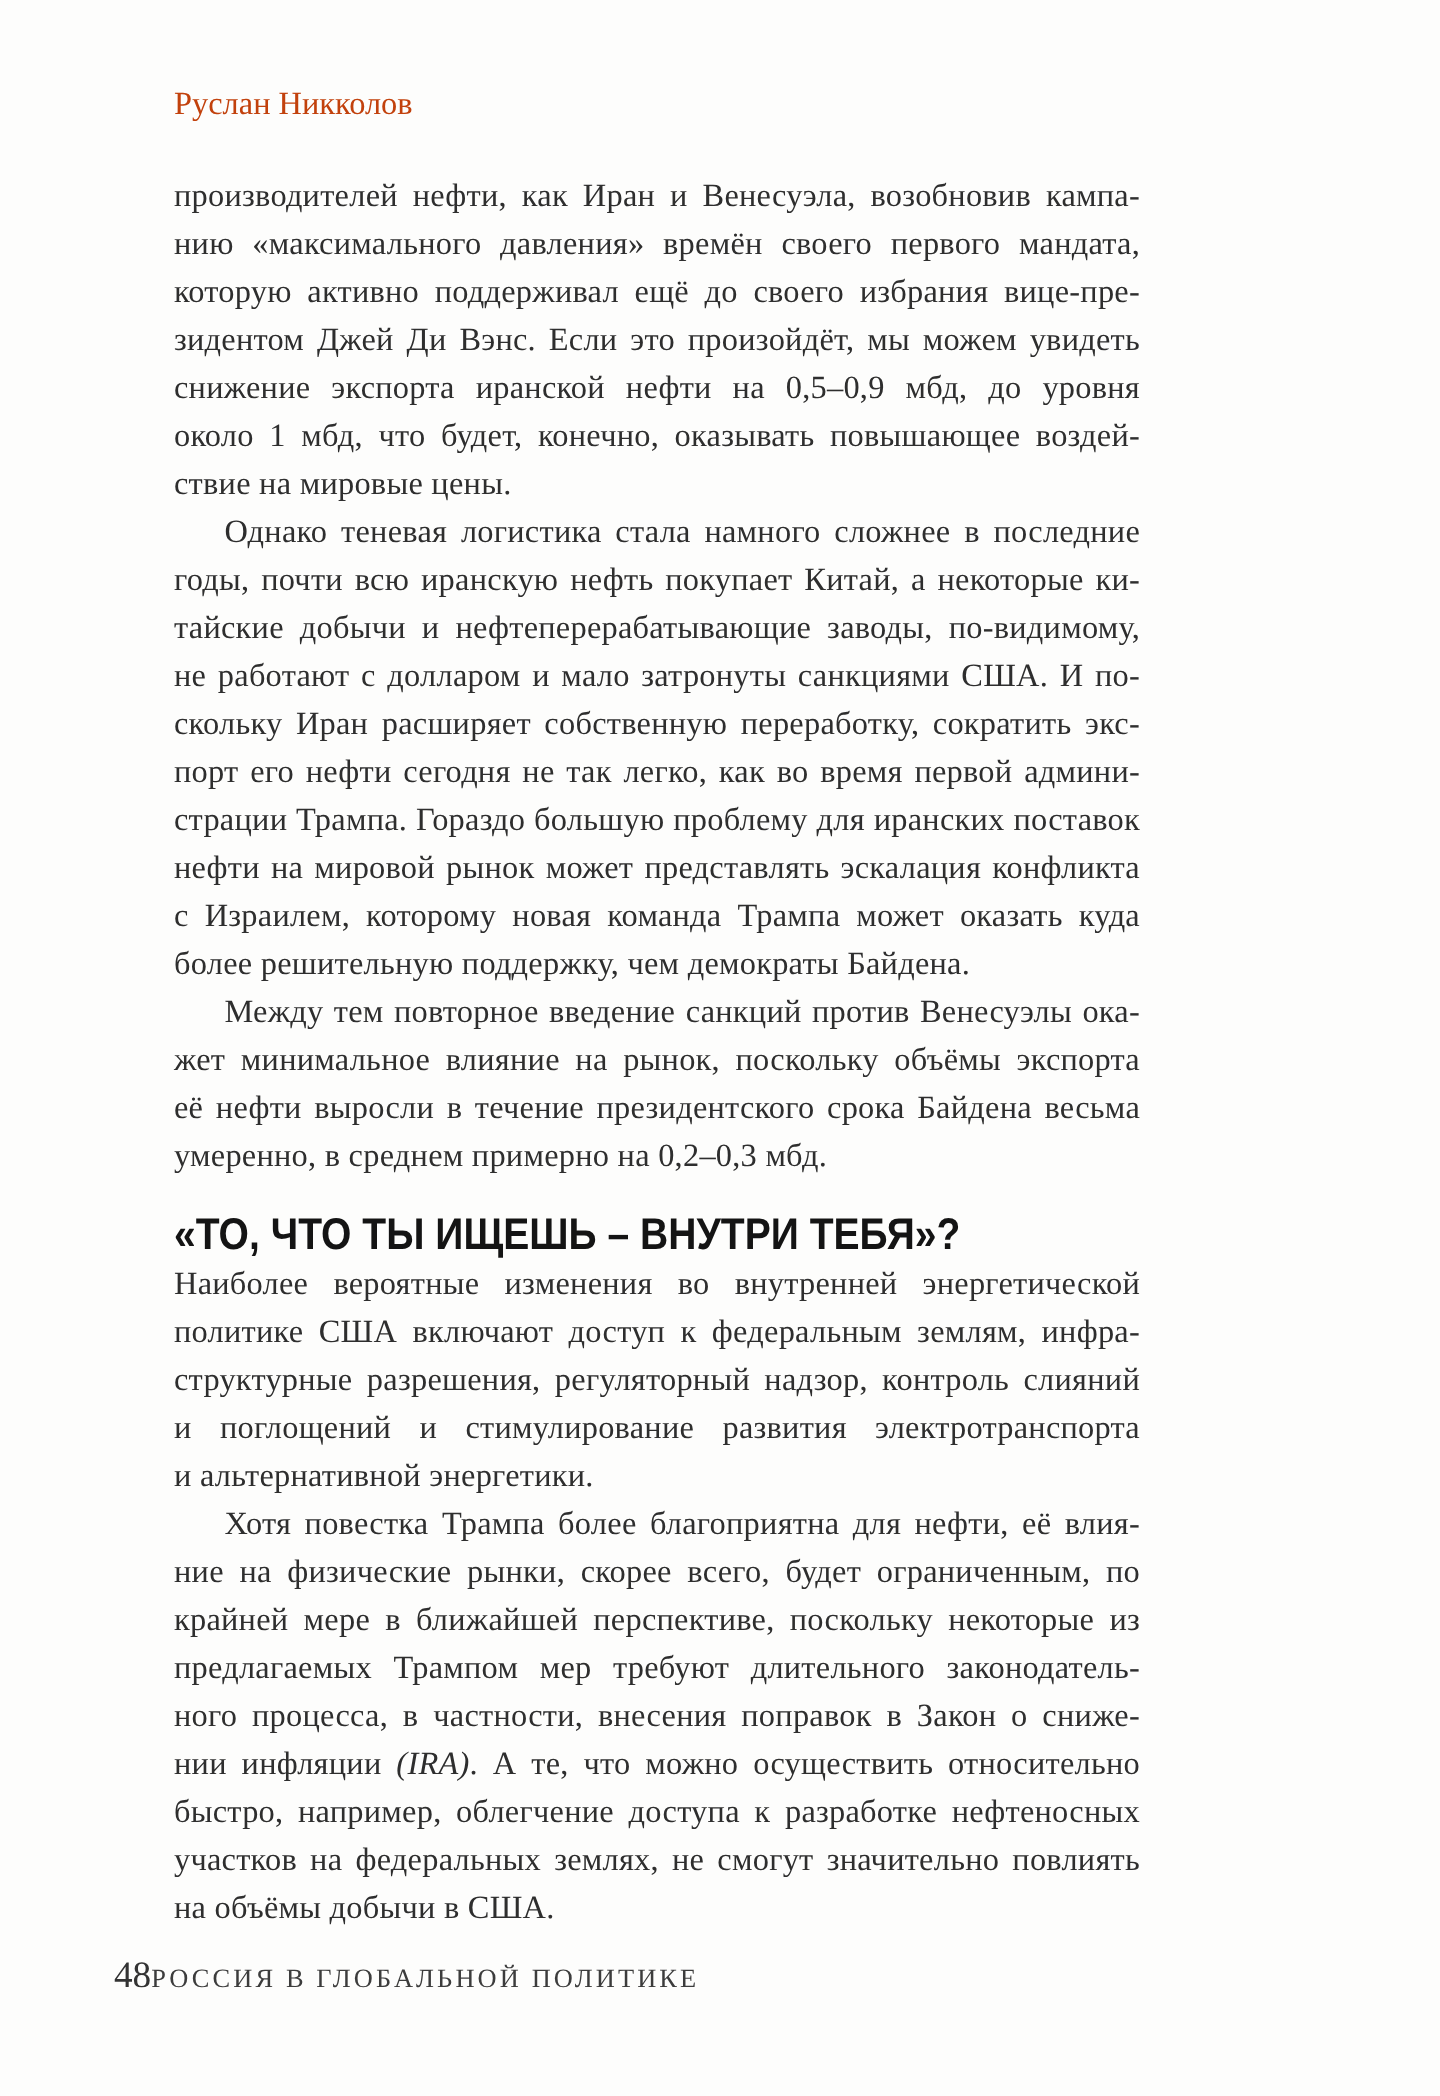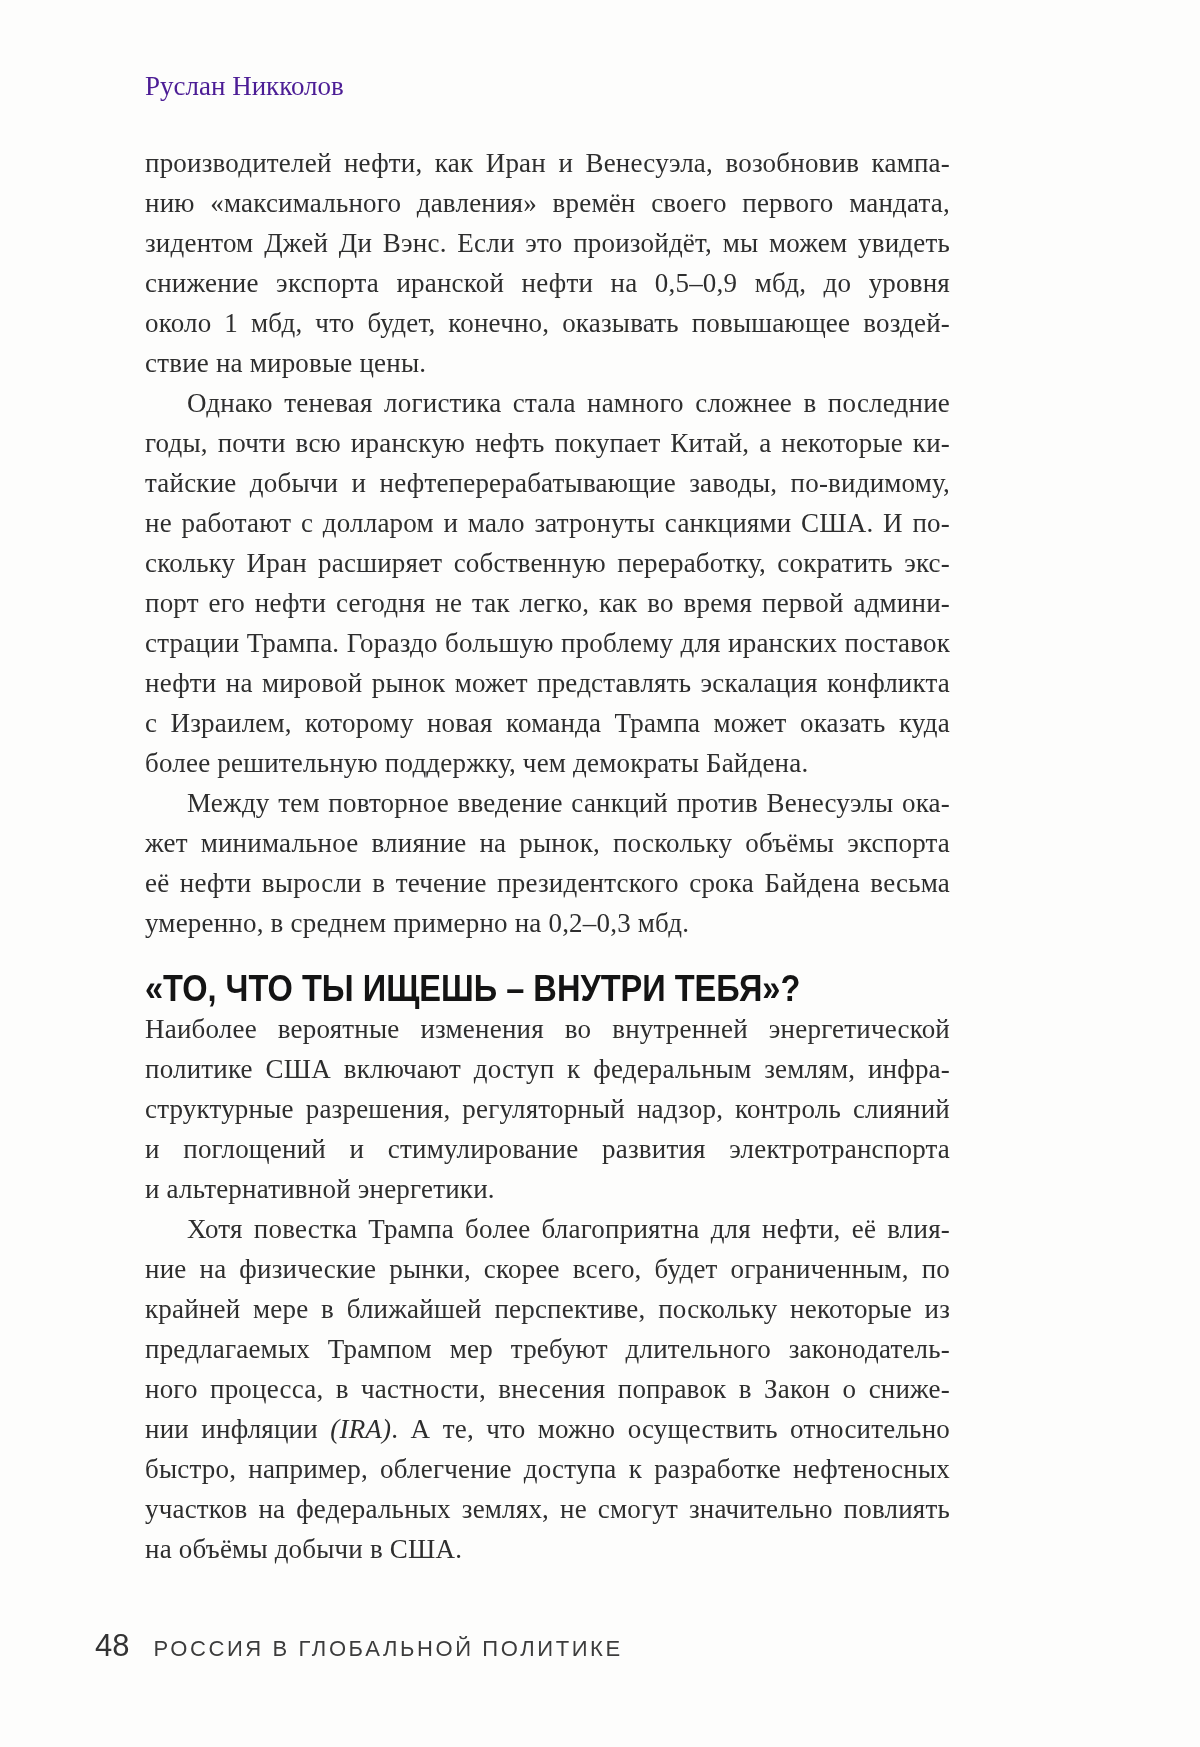--- a/index.html
+++ b/index.html
@@ -6,21 +6,21 @@
   .page{
     position:relative;
     width:1200px;height:1747px;
     background:#fdfdfc;
     font-family:"Liberation Serif","DejaVu Serif",serif;
     color:#2e2e2e;
     overflow:hidden;
   }
   .running-header{
     position:absolute;left:145px;top:70px;
-    font-size:27px;line-height:32px;color:#4c1d95;
+    font-size:27px;line-height:32px;color:#c2410c;
   }
   .text-column{
     position:absolute;left:145px;top:143px;width:805px;
     font-size:27px;line-height:40px;
     text-align:justify;
     letter-spacing:0.2px;
   }
   .para{margin:0;}
   .line{text-align:justify;text-align-last:justify;}
   .line.last{text-align-last:auto;}
@@ -36,38 +36,39 @@
     white-space:nowrap;
   }
   .section-heading > span{
     display:inline-block;
     transform:scaleX(0.88);
     transform-origin:left center;
     letter-spacing:0;
   }
   .page-footer{
     position:absolute;left:95px;top:1628px;
-    display:flex;align-items:baseline;gap:24px;
-    font-family:Liberation Sans, sans-serif;
+    display:flex;align-items:baseline;
+    font-family:Liberation Serif, serif;
   }
   .page-number{font-size:31px;color:#333;}
   .journal-title{font-size:22px;letter-spacing:2.6px;color:#3c3c3c;font-weight:500;}
   i{}
 </style>
 </head>
 <body>
 
 <div class="page">
 
   <div class="running-header">Руслан Никколов</div>
 
   <div class="text-column" id="article">
       <div class="para">
         <div class="line">производителей нефти, как Иран и Венесуэла, возобновив кампа-</div>
         <div class="line">нию «максимального давления» времён своего первого мандата,</div>
+        <div class="line">которую активно поддерживал ещё до своего избрания вице-пре-</div>
         <div class="line">зидентом Джей Ди Вэнс. Если это произойдёт, мы можем увидеть</div>
         <div class="line">снижение экспорта иранской нефти на 0,5–0,9 мбд, до уровня</div>
         <div class="line">около 1 мбд, что будет, конечно, оказывать повышающее воздей-</div>
         <div class="line last">ствие на мировые цены.</div>
       </div>
       <div class="para indent">
         <div class="line">Однако теневая логистика стала намного сложнее в последние</div>
         <div class="line">годы, почти всю иранскую нефть покупает Китай, а некоторые ки-</div>
         <div class="line">тайские добычи и нефтеперерабатывающие заводы, по-видимому,</div>
         <div class="line">не работают с долларом и мало затронуты санкциями США. И по-</div>

